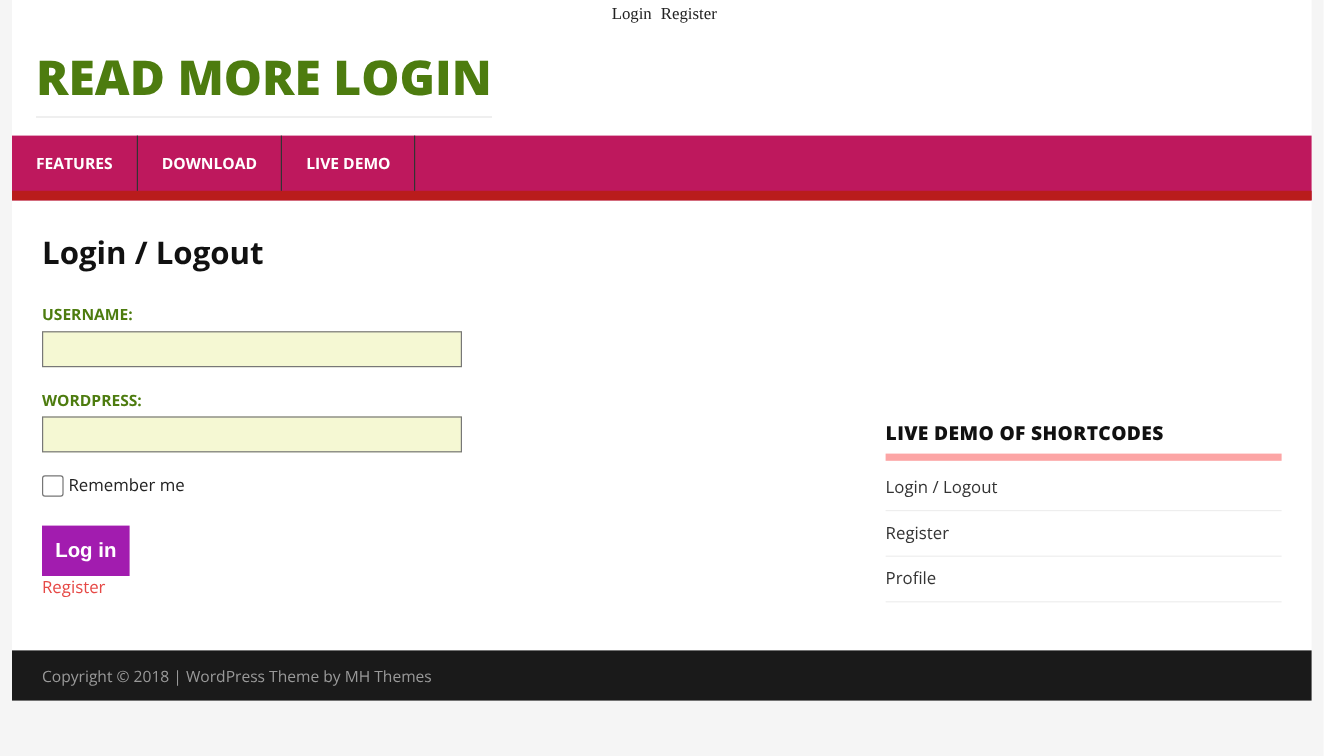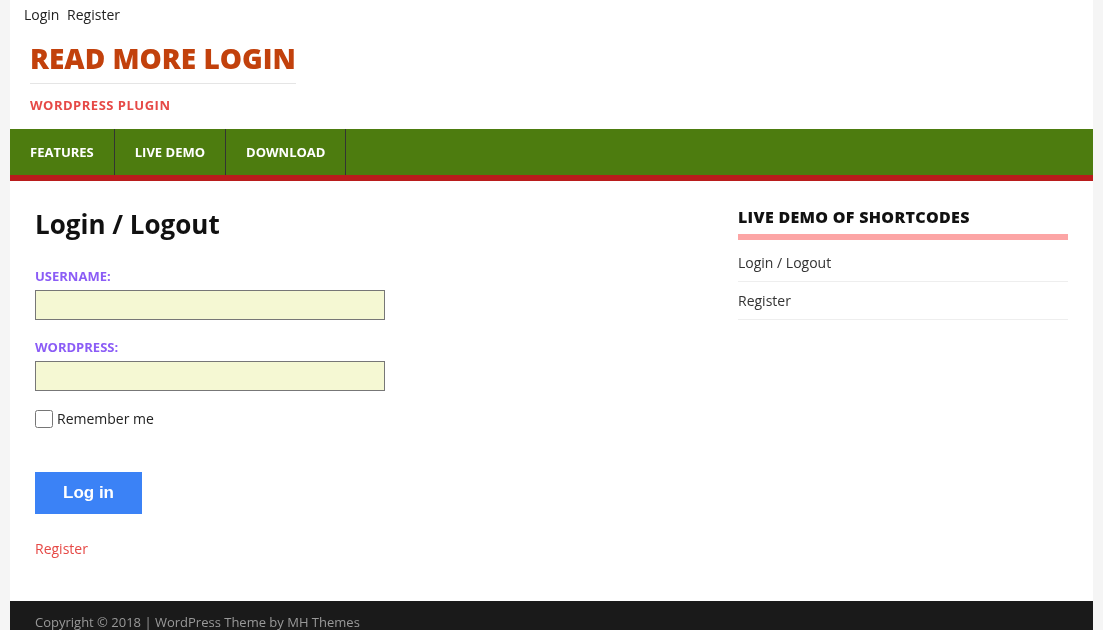--- a/index.html
+++ b/index.html
@@ -8,52 +8,53 @@
       background: #f5f5f5;
       color: #222;
       font-size: 14px;
     }
     .container {
       width: 1083px;
       margin: 0 auto;
       background: #fff;
     }
     .top-bar {
-      text-align: left;
+      text-align: center;
       padding: 5px 10px;
       font-size: 14px;
+      font-family: Liberation Serif, serif;
     }
     .top-bar a {
       color: #222;
       text-decoration: none;
       margin-left: 4px;
       cursor: pointer;
     }
     .header {
       padding: 10px 20px 15px 20px;
     }
     .site-title {
-      font-size: 28px;
+      font-size: 40px;
       font-weight: 900;
       letter-spacing: 0px;
-      color: #c2410c;
+      color: #4d7c0f;
       padding-bottom: 6px;
-      margin-bottom: 12px;
+      margin-bottom: 0;
       display: inline-block;
       border-bottom: 1px solid #e5e5e5;
     }
     .tagline {
       font-size: 13px;
       font-weight: 700;
       color: #e64946;
       letter-spacing: 0.5px;
     }
     .main-nav {
-      background: #4d7c0f;
-      border-bottom: 6px solid #b91c1c;
+      background: #be185d;
+      border-bottom: 8px solid #b91c1c;
     }
     .main-nav ul {
       list-style: none;
       display: flex;
     }
     .main-nav li {
       border-right: 1px solid #333;
     }
     .main-nav a {
       display: block;
@@ -61,68 +62,67 @@
       color: #fff;
       text-decoration: none;
       font-weight: 700;
       font-size: 13px;
       cursor: pointer;
     }
     .content-wrap {
       display: flex;
       padding: 25px;
       gap: 30px;
-      align-items: flex-start;
+      align-items: flex-end;
     }
     .main {
       flex: 1;
     }
     .page-title {
       font-size: 26px;
       font-weight: 700;
       margin-bottom: 25px;
       color: #111;
     }
     .form-label {
       font-weight: 700;
       font-size: 13px;
       margin-bottom: 5px;
       display: block;
-      color: #8b5cf6;
+      color: #4d7c0f;
     }
     .text-input {
       width: 350px;
       height: 30px;
       border: 1px solid #777;
       background: #f5f8d3;
       margin-bottom: 18px;
       padding: 4px 6px;
       font-size: 14px;
     }
     .checkbox-row {
       display: flex;
       align-items: center;
-      margin-bottom: 44px;
+      margin-bottom: 24px;
     }
     .checkbox-row input[type="checkbox"] {
       width: 18px;
       height: 18px;
       margin-right: 4px;
       border: 1px solid #999;
       background: #eee;
     }
     .login-btn {
-      background: #3b82f6;
+      background: #a21caf;
       color: #fff;
       border: none;
-      padding: 11px 28px;
+      padding: 11px 11px;
       font-size: 17px;
       font-weight: 700;
       cursor: pointer;
-      margin-bottom: 25px;
     }
     .link {
       color: #e64946;
       text-decoration: none;
       font-size: 14px;
       display: block;
       margin-bottom: 3px;
       cursor: pointer;
     }
     .sidebar {
@@ -163,33 +163,32 @@
 <body>
 
 <div class="container">
   <div class="top-bar">
     <a>Login</a>
     <a>Register</a>
   </div>
 
   <div class="header">
     <h1 class="site-title">READ MORE LOGIN</h1>
-    <div class="tagline">WORDPRESS PLUGIN</div>
   </div>
 
   <nav class="main-nav">
     <ul>
       <li>
           <a>FEATURES</a>
         </li>
       <li>
-          <a>LIVE DEMO</a>
+          <a>DOWNLOAD</a>
         </li>
       <li>
-          <a>DOWNLOAD</a>
+          <a>LIVE DEMO</a>
         </li>
     </ul>
   </nav>
 
   <div class="content-wrap">
     <div class="main">
       <h2 class="page-title">Login / Logout</h2>
 
       <label class="form-label">USERNAME:</label>
       <input type="text" class="text-input" style="">
@@ -209,20 +208,23 @@
 
     <aside class="sidebar">
       <h3 class="widget-title">LIVE DEMO OF SHORTCODES</h3>
       <ul class="widget-list">
         <li>
             <a>Login / Logout</a>
           </li>
         <li>
             <a>Register</a>
           </li>
+        <li>
+            <a>Profile</a>
+          </li>
       </ul>
     </aside>
   </div>
 
   <div class="footer">
     <span>Copyright © 2018 | WordPress Theme by MH Themes</span>
   </div>
 </div>
 
 </body></html>

